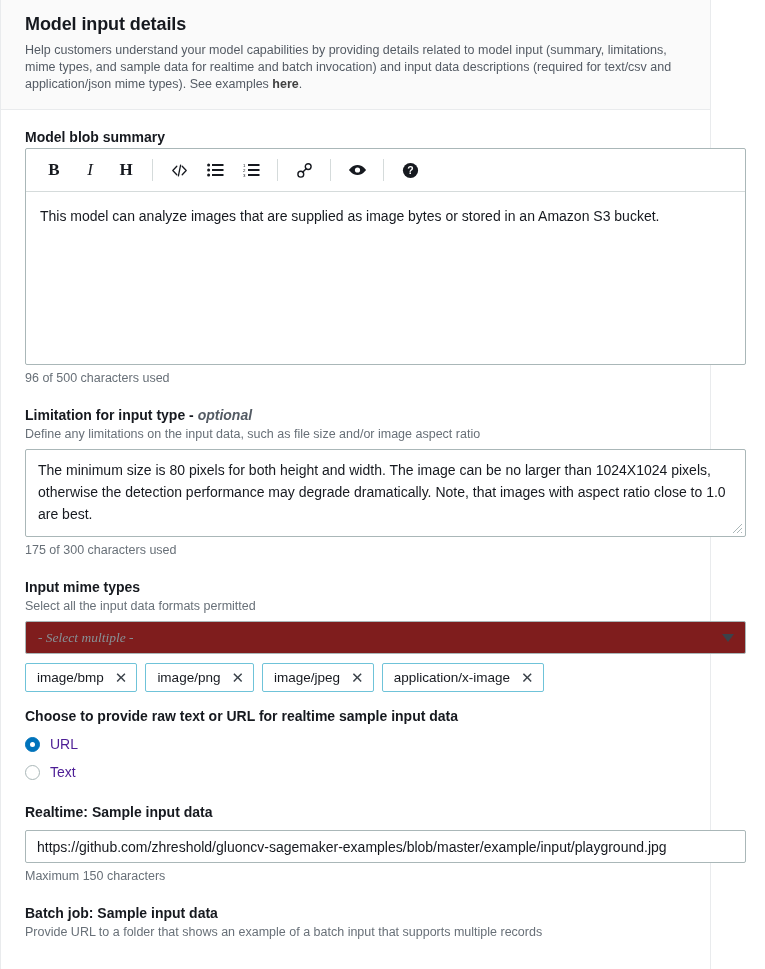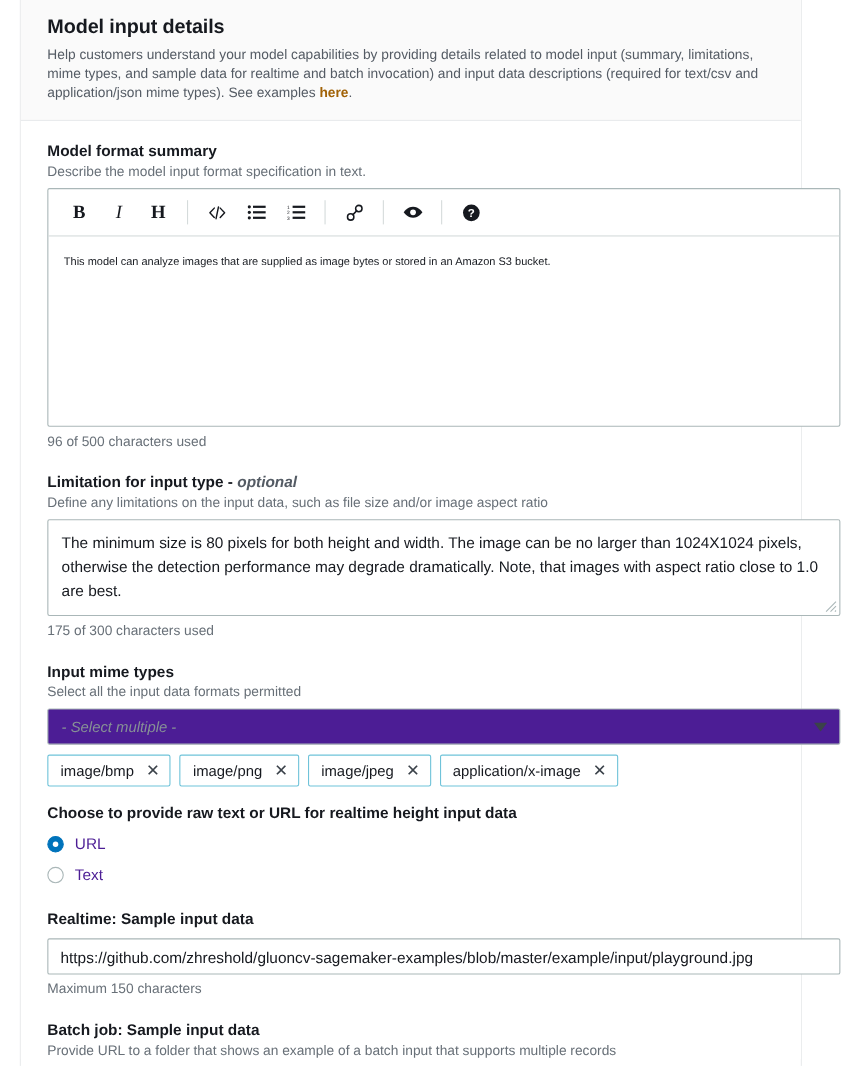--- a/index.html
+++ b/index.html
@@ -17,21 +17,20 @@
     overflow: hidden;
   }
 
   .panel {
     position: relative;
     width: 711px;
     height: 969px;
     background: #ffffff;
     border-left: 1px solid #e9ebed;
     border-right: 1px solid #e9ebed;
-    margin-left: 18px;
   }
 
   
   .panel-header {
     background: #fafafa;
     border-bottom: 1px solid #e9ebed;
     padding: 14px 24px 16px 24px;
   }
   .panel-title {
     font-size: 18px;
@@ -41,21 +40,21 @@
     letter-spacing: -0.1px;
   }
   .panel-desc {
     font-size: 12.5px;
     line-height: 17px;
     color: #545b64;
     margin: 0;
     max-width: 718px;
   }
   .panel-desc a.inline-link {
-    color: #a16207;
+    color: #404040;
     font-weight: bold;
     text-decoration: none;
   }
 
   
   .panel-body {
     padding: 18px 22px 0 24px;
     background: #ffffff;
   }
 
@@ -121,21 +120,21 @@
   .tb-sep {
     width: 1px;
     height: 22px;
     background: #d5dbdb;
     margin: 0 8px;
   }
   .tb-btn svg { display: block; }
   .editor-area {
     min-height: 172px;
     padding: 14px 14px 10px 14px;
-    font-size: 10px;
+    font-size: 14px;
     line-height: 20px;
     color: #16191f;
   }
 
   
   .textarea-box {
     position: relative;
     width: 721px;
     border: 1px solid #aab7b8;
     border-radius: 2px;
@@ -154,25 +153,26 @@
     pointer-events: none;
   }
 
   
   .select-box {
     position: relative;
     width: 721px;
     height: 33px;
     border: 1px solid #aab7b8;
     border-radius: 2px;
-    background: #4c1d95;
+    background: #7f1d1d;
     display: flex;
     align-items: center;
     padding: 0 12px;
     cursor: pointer;
+    font-family: Liberation Serif, serif;
   }
   .select-placeholder {
     font-size: 13.5px;
     font-style: italic;
     color: #879196;
   }
   .select-caret {
     position: absolute;
     right: 11px;
     top: 50%;
@@ -275,22 +275,21 @@
 <div class="panel">
 
   <div class="panel-header">
     <h1 class="panel-title">Model input details</h1>
     <p class="panel-desc"><span>Help customers understand your model capabilities by providing details related to model input (summary, limitations, mime types, and sample data for realtime and batch invocation) and input data descriptions (required for text/csv and application/json mime types). See examples </span><a class="inline-link" href="#">here</a><span>.</span></p>
   </div>
 
   <div class="panel-body">
 
     <div class="field">
-      <div class="field-label">Model format summary</div>
-      <div class="field-hint">Describe the model input format specification in text.</div>
+      <div class="field-label">Model blob summary</div>
 
       <div class="editor">
         <div class="editor-toolbar">
           <button class="tb-btn serif-b">B</button>
           <button class="tb-btn serif-i">I</button>
           <button class="tb-btn serif-h">H</button>
 
           <span class="tb-sep"></span>
 
           <button class="tb-btn" title="code">
@@ -401,21 +400,21 @@
         <span class="token">
           <span>application/x-image</span>
           <span class="token-x">✕</span>
         </span>
       </div>
     </div>
 
     <div class="gap-md"></div>
 
     <div class="field">
-      <div class="field-label">Choose to provide raw text or URL for realtime height input data</div>
+      <div class="field-label">Choose to provide raw text or URL for realtime sample input data</div>
 
       <div class="radio-group">
         <div class="radio-row">
           <span class="radio-mark checked"></span>
           <span class="radio-label">URL</span>
         </div>
         <div class="radio-row">
           <span class="radio-mark"></span>
           <span class="radio-label">Text</span>
         </div>

